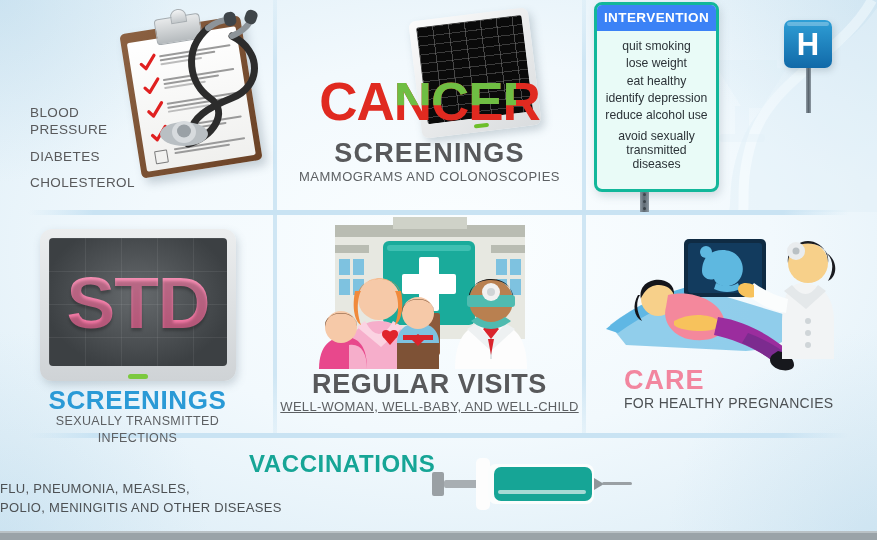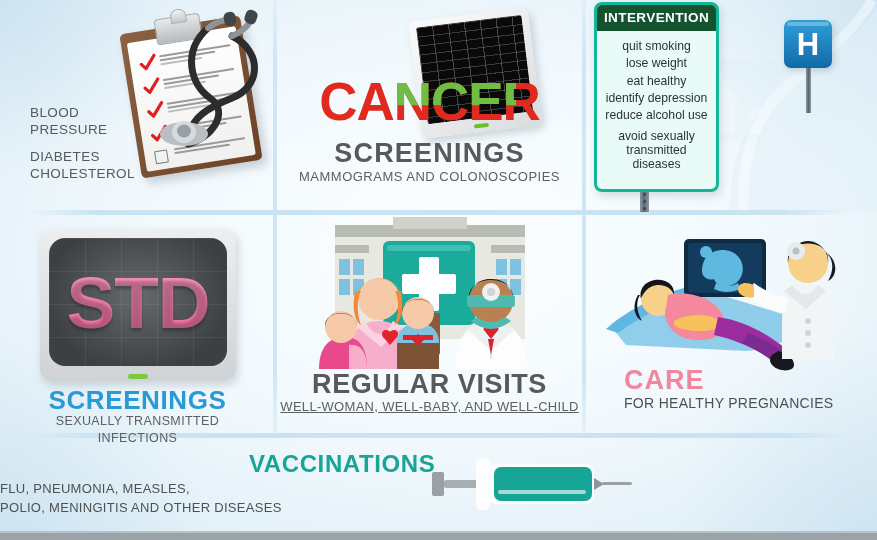--- a/index.html
+++ b/index.html
@@ -93,21 +93,21 @@
                  font-size:13px; color:#5d6063; letter-spacing:.5px; }
 
   
   #p-interv { position:absolute; left:584px; top:0; width:293px; height:212px; }
   #sign-post { position:absolute; left:56px; top:182px; width:9px; height:30px;
                background:linear-gradient(to right,#8e9aa3,#5f6a73 45%,#8e9aa3); }
   .post-dot { position:absolute; left:3px; width:3px; height:3px; border-radius:50%; background:#3a4248; }
   #sign { position:absolute; left:10px; top:2px; width:125px; height:190px;
           background:#e9fbf7; border:3px solid #12b79a; border-radius:8px; overflow:hidden;
           box-shadow:2px 4px 8px rgba(90,110,125,.22); }
-  #sign-head { background:#14532d; color:#fff; font-size:13.5px; font-weight:bold;
+  #sign-head { background:#3b82f6; color:#fff; font-size:13.5px; font-weight:bold;
                text-align:center; letter-spacing:.4px; padding:5px 0 6px; }
   #sign-list { padding:7px 6px 4px; }
   #sign-list div { font-size:12.2px; color:#2c3338; text-align:center; line-height:1.42; }
   #sign-list div.multi { line-height:1.18; margin-top:4px; }
   
   #h-sign { position:absolute; left:190px; top:20px; width:74px; height:100px; }
   .h-plate { position:absolute; left:10px; top:0; width:48px; height:48px; border-radius:7px;
              background:linear-gradient(180deg,#2f9fd6,#1169a8); box-shadow:2px 3px 6px rgba(90,110,125,.25); }
   .h-plate::before{content:"";position:absolute;left:3px;top:2px;right:3px;height:4px;border-radius:3px;background:rgba(255,255,255,.28);}
   .h-letter{ position:absolute; inset:0; display:flex; align-items:center; justify-content:center;
@@ -115,21 +115,21 @@
   .h-pole { position:absolute; left:32px; top:46px; width:5px; height:47px;
             background:linear-gradient(to right,#8e9aa3,#5a656e 50%,#8e9aa3); }
   
   #swoosh { position:absolute; right:-10px; top:0; width:240px; height:212px; opacity:.55; }
 
   
   #p-std { position:absolute; left:0; top:217px; width:275px; height:218px; }
   #std-monitor { position:absolute; left:40px; top:12px; width:196px; height:152px;
                  background:linear-gradient(180deg,#eceeef,#cfd3d6); border-radius:12px;
                  padding:9px; box-shadow:2px 4px 9px rgba(90,110,125,.26); }
-  #std-screen { position:relative; width:100%; height:128px; border-radius:16px; overflow:hidden;
+  #std-screen { position:relative; width:100%; height:128px; border-radius:4px; overflow:hidden;
                 background-image:
                   repeating-linear-gradient(to right, rgba(255,255,255,.07) 0 1px, transparent 1px 36px),
                   repeating-linear-gradient(to bottom, rgba(255,255,255,.07) 0 1px, transparent 1px 33px),
                   radial-gradient(ellipse at 50% 45%, #666a6d, #3c4043 75%); }
   #std-word { position:absolute; inset:0; display:flex; align-items:center; justify-content:center;
               font-size:73px; font-weight:bold; line-height:1; letter-spacing:-1px;
               background:linear-gradient(180deg,#f9a9c4 0%,#f486ae 42%,#ef5f92 100%);
               -webkit-background-clip:text; background-clip:text; color:transparent;
               text-shadow:0 3px 3px rgba(0,0,0,.25); }
   #std-led { position:absolute; left:50%; bottom:2px; transform:translateX(-50%);
@@ -266,21 +266,21 @@
           <ellipse cx="0" cy="-3" rx="7" ry="6.5" fill="#9aa1a6"></ellipse>
         </g>
       </svg>
     </div>
 
     <div id="tests-text">
       <div id="tests-list">
         <div>BLOOD</div>
         <div>PRESSURE</div>
         <div style="margin-top:9px;">DIABETES</div>
-        <div style="">CHOLESTEROL</div>
+        <div style="margin-top:9px;">CHOLESTEROL</div>
       </div>
     </div>
   </section>
 
   <section id="p-cancer">
     <div id="mammo">
       <div class="mm-frame"></div>
       <div class="mm-screen"></div>
       <div class="mm-led"></div>
     </div>

